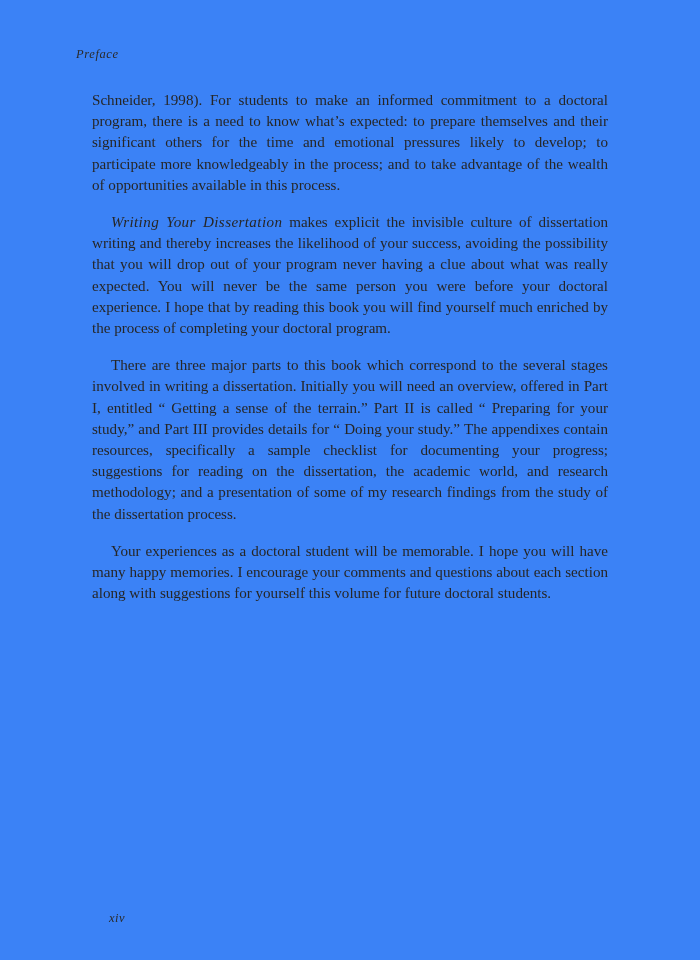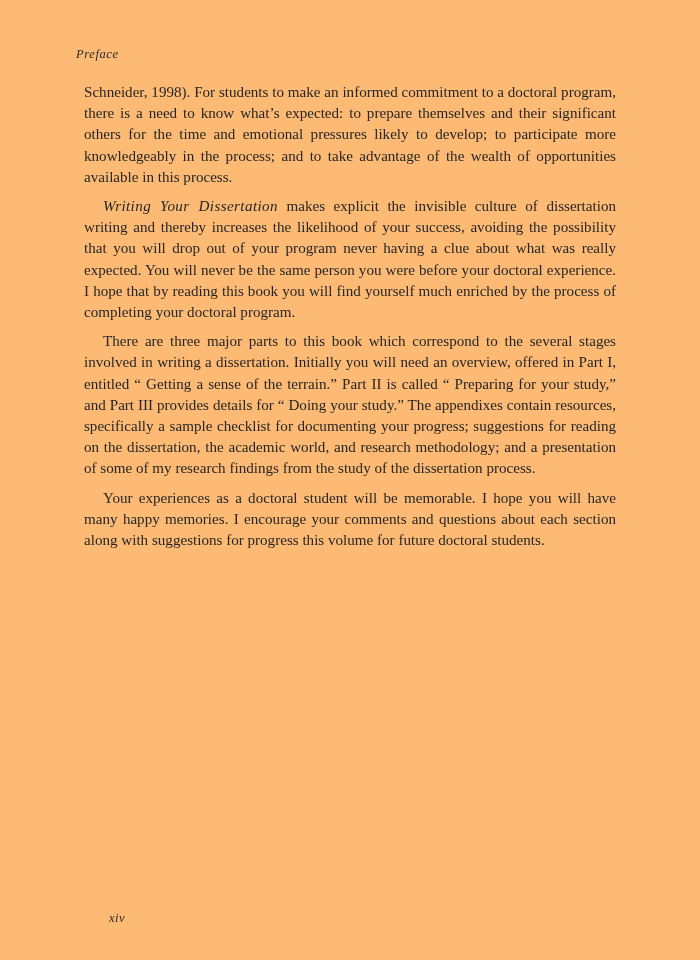--- a/index.html
+++ b/index.html
@@ -4,21 +4,21 @@
 <style>
   html, body {
     margin: 0;
     padding: 0;
     background: #ffffff;
   }
   .page {
     position: relative;
     width: 700px;
     height: 960px;
-    background: #fdba74;
+    background: #3b82f6;
     overflow: hidden;
     font-family: "Liberation Serif", "DejaVu Serif", serif;
     color: #262626;
     -webkit-font-smoothing: antialiased;
   }
   .running-head {
     position: absolute;
     left: 76px;
     top: 46px;
     font-size: 12.5px;
@@ -32,21 +32,21 @@
     left: 76px;
     top: 74px;
     width: 548px;
     font-size: 15.1px;
     line-height: 21.2px;
     text-align: justify;
     text-justify: inter-word;
     color: #262626;
   }
   .body-text p {
-    margin: 8px;
+    margin: 16px;
     text-indent: 0;
   }
   .body-text p.indent {
     text-indent: 19px;
   }
   .body-text p:last-child {
     text-align: justify;
   }
   .title-italic {
     font-style: italic;
@@ -71,19 +71,19 @@
   <div class="running-head">Preface</div>
 
   <div class="body-text">
 
     <p>Schneider, 1998). For students to make an informed commitment to a doctoral program, there is a need to know what’s expected: to prepare themselves and their significant others for the time and emotional pressures likely to develop; to participate more knowledgeably in the process; and to take advantage of the wealth of opportunities available in this process.</p>
 
     <p class="indent"><span class="title-italic">Writing Your Dissertation</span><span> makes explicit the invisible culture of dissertation writing and thereby increases the likelihood of your success, avoiding the possibility that you will drop out of your program never having a clue about what was really expected. You will never be the same person you were before your doctoral experience. I hope that by reading this book you will find yourself much enriched by the process of completing your doctoral program.</span></p>
 
     <p class="indent">There are three major parts to this book which correspond to the several stages involved in writing a dissertation. Initially you will need an overview, offered in Part I, entitled “ Getting a sense of the terrain.” Part II is called “ Preparing for your study,” and Part III provides details for “ Doing your study.” The appendixes contain resources, specifically a sample checklist for documenting your progress; suggestions for reading on the dissertation, the academic world, and research methodology; and a presentation of some of my research findings from the study of the dissertation process.</p>
 
-    <p class="indent">Your experiences as a doctoral student will be memorable. I hope you will have many happy memories. I encourage your comments and questions about each section along with suggestions for progress this volume for future doctoral students.</p>
+    <p class="indent">Your experiences as a doctoral student will be memorable. I hope you will have many happy memories. I encourage your comments and questions about each section along with suggestions for yourself this volume for future doctoral students.</p>
 
   </div>
 
   <div class="folio">xiv</div>
 
 </div>
 
 </body></html>

